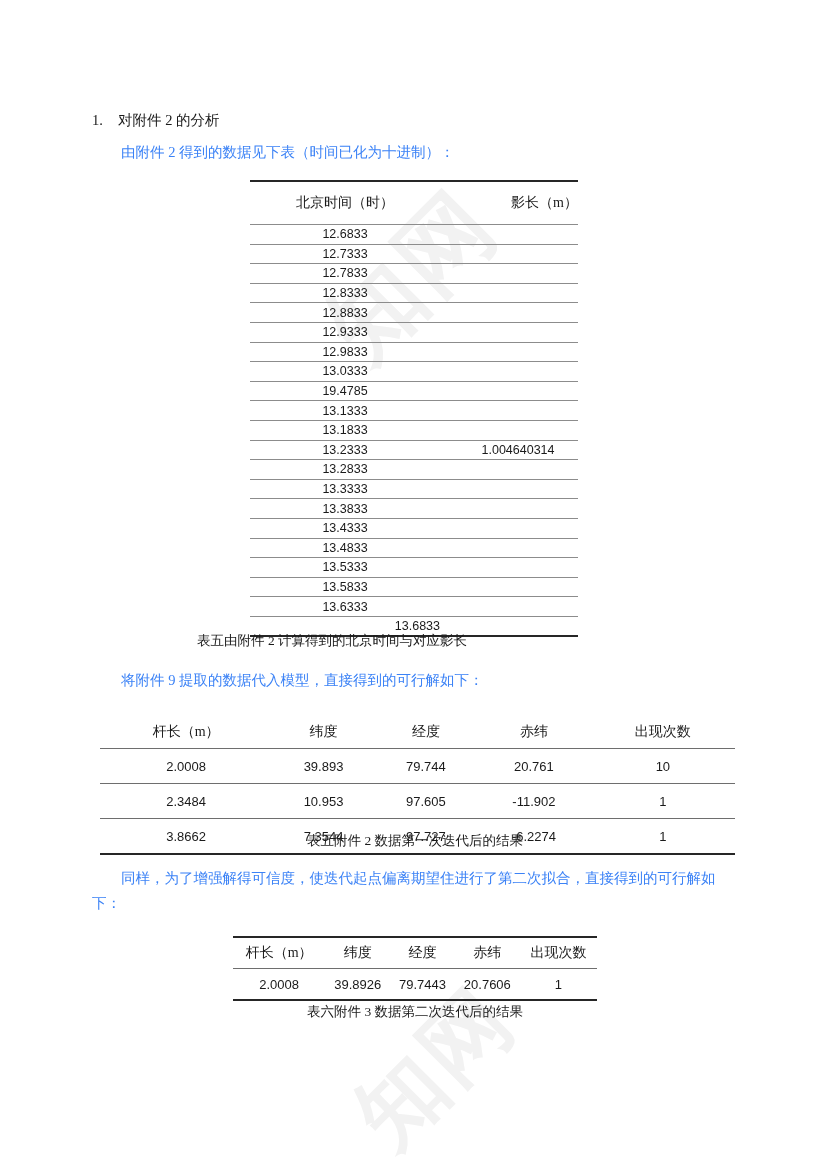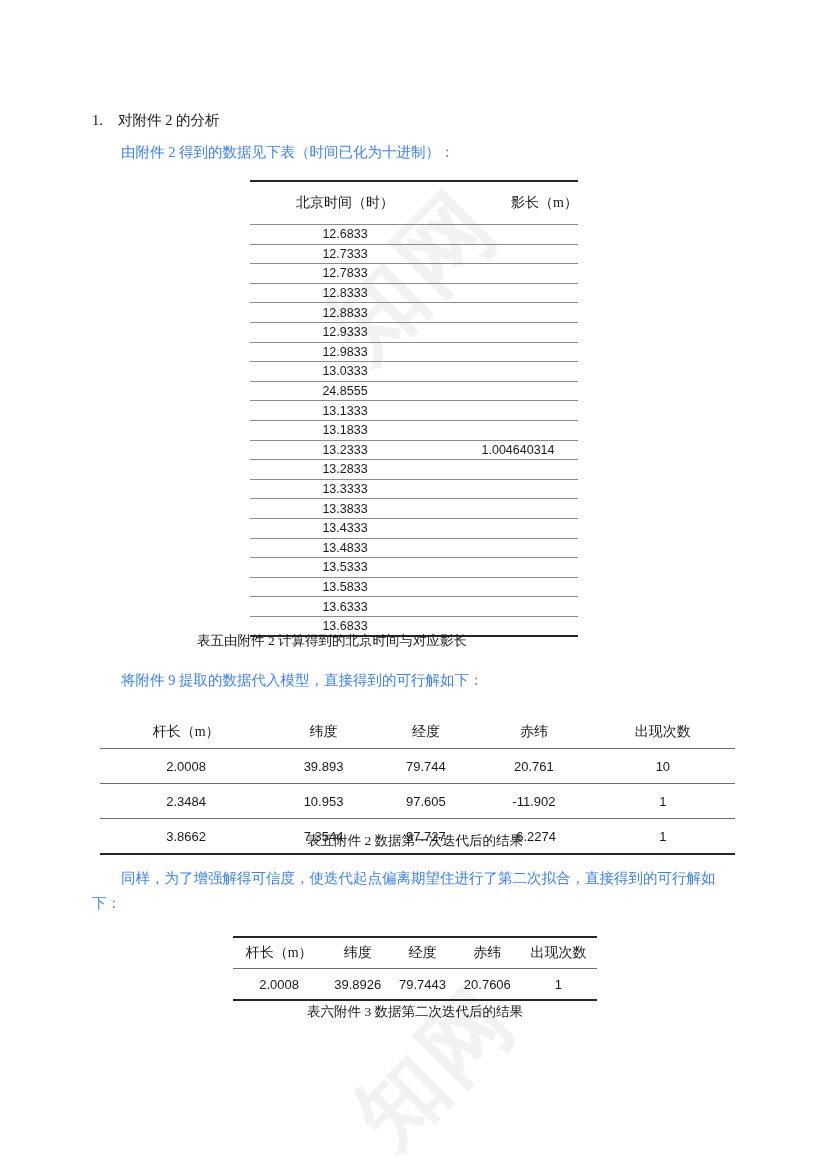--- a/index.html
+++ b/index.html
@@ -123,20 +123,21 @@
   #table-shadow tbody tr td {
     height: 18.6px;
     border-top: 1px solid #8c8c8c;
     vertical-align: middle;
   }
   #table-shadow tbody tr:first-child td {
     border-top: 1px solid #8c8c8c;
   }
   #table-shadow tbody tr:last-child td {
     border-bottom: 2.5px solid #262626;
+    text-align: right;
   }
   #table-shadow td.c-time {
     text-align: center;
     width: 190px;
     padding-right: 18px;
   }
   #table-shadow td.c-len {
     text-align: center;
   }
 
@@ -238,21 +239,21 @@
           </tr>
         <tr>
             <td class="c-time">12.9833</td>
             <td class="c-len"></td>
           </tr>
         <tr>
             <td class="c-time">13.0333</td>
             <td class="c-len"></td>
           </tr>
         <tr>
-            <td class="c-time">24.8555</td>
+            <td class="c-time">19.4785</td>
             <td class="c-len"></td>
           </tr>
         <tr>
             <td class="c-time">13.1333</td>
             <td class="c-len"></td>
           </tr>
         <tr>
             <td class="c-time">13.1833</td>
             <td class="c-len"></td>
           </tr>

